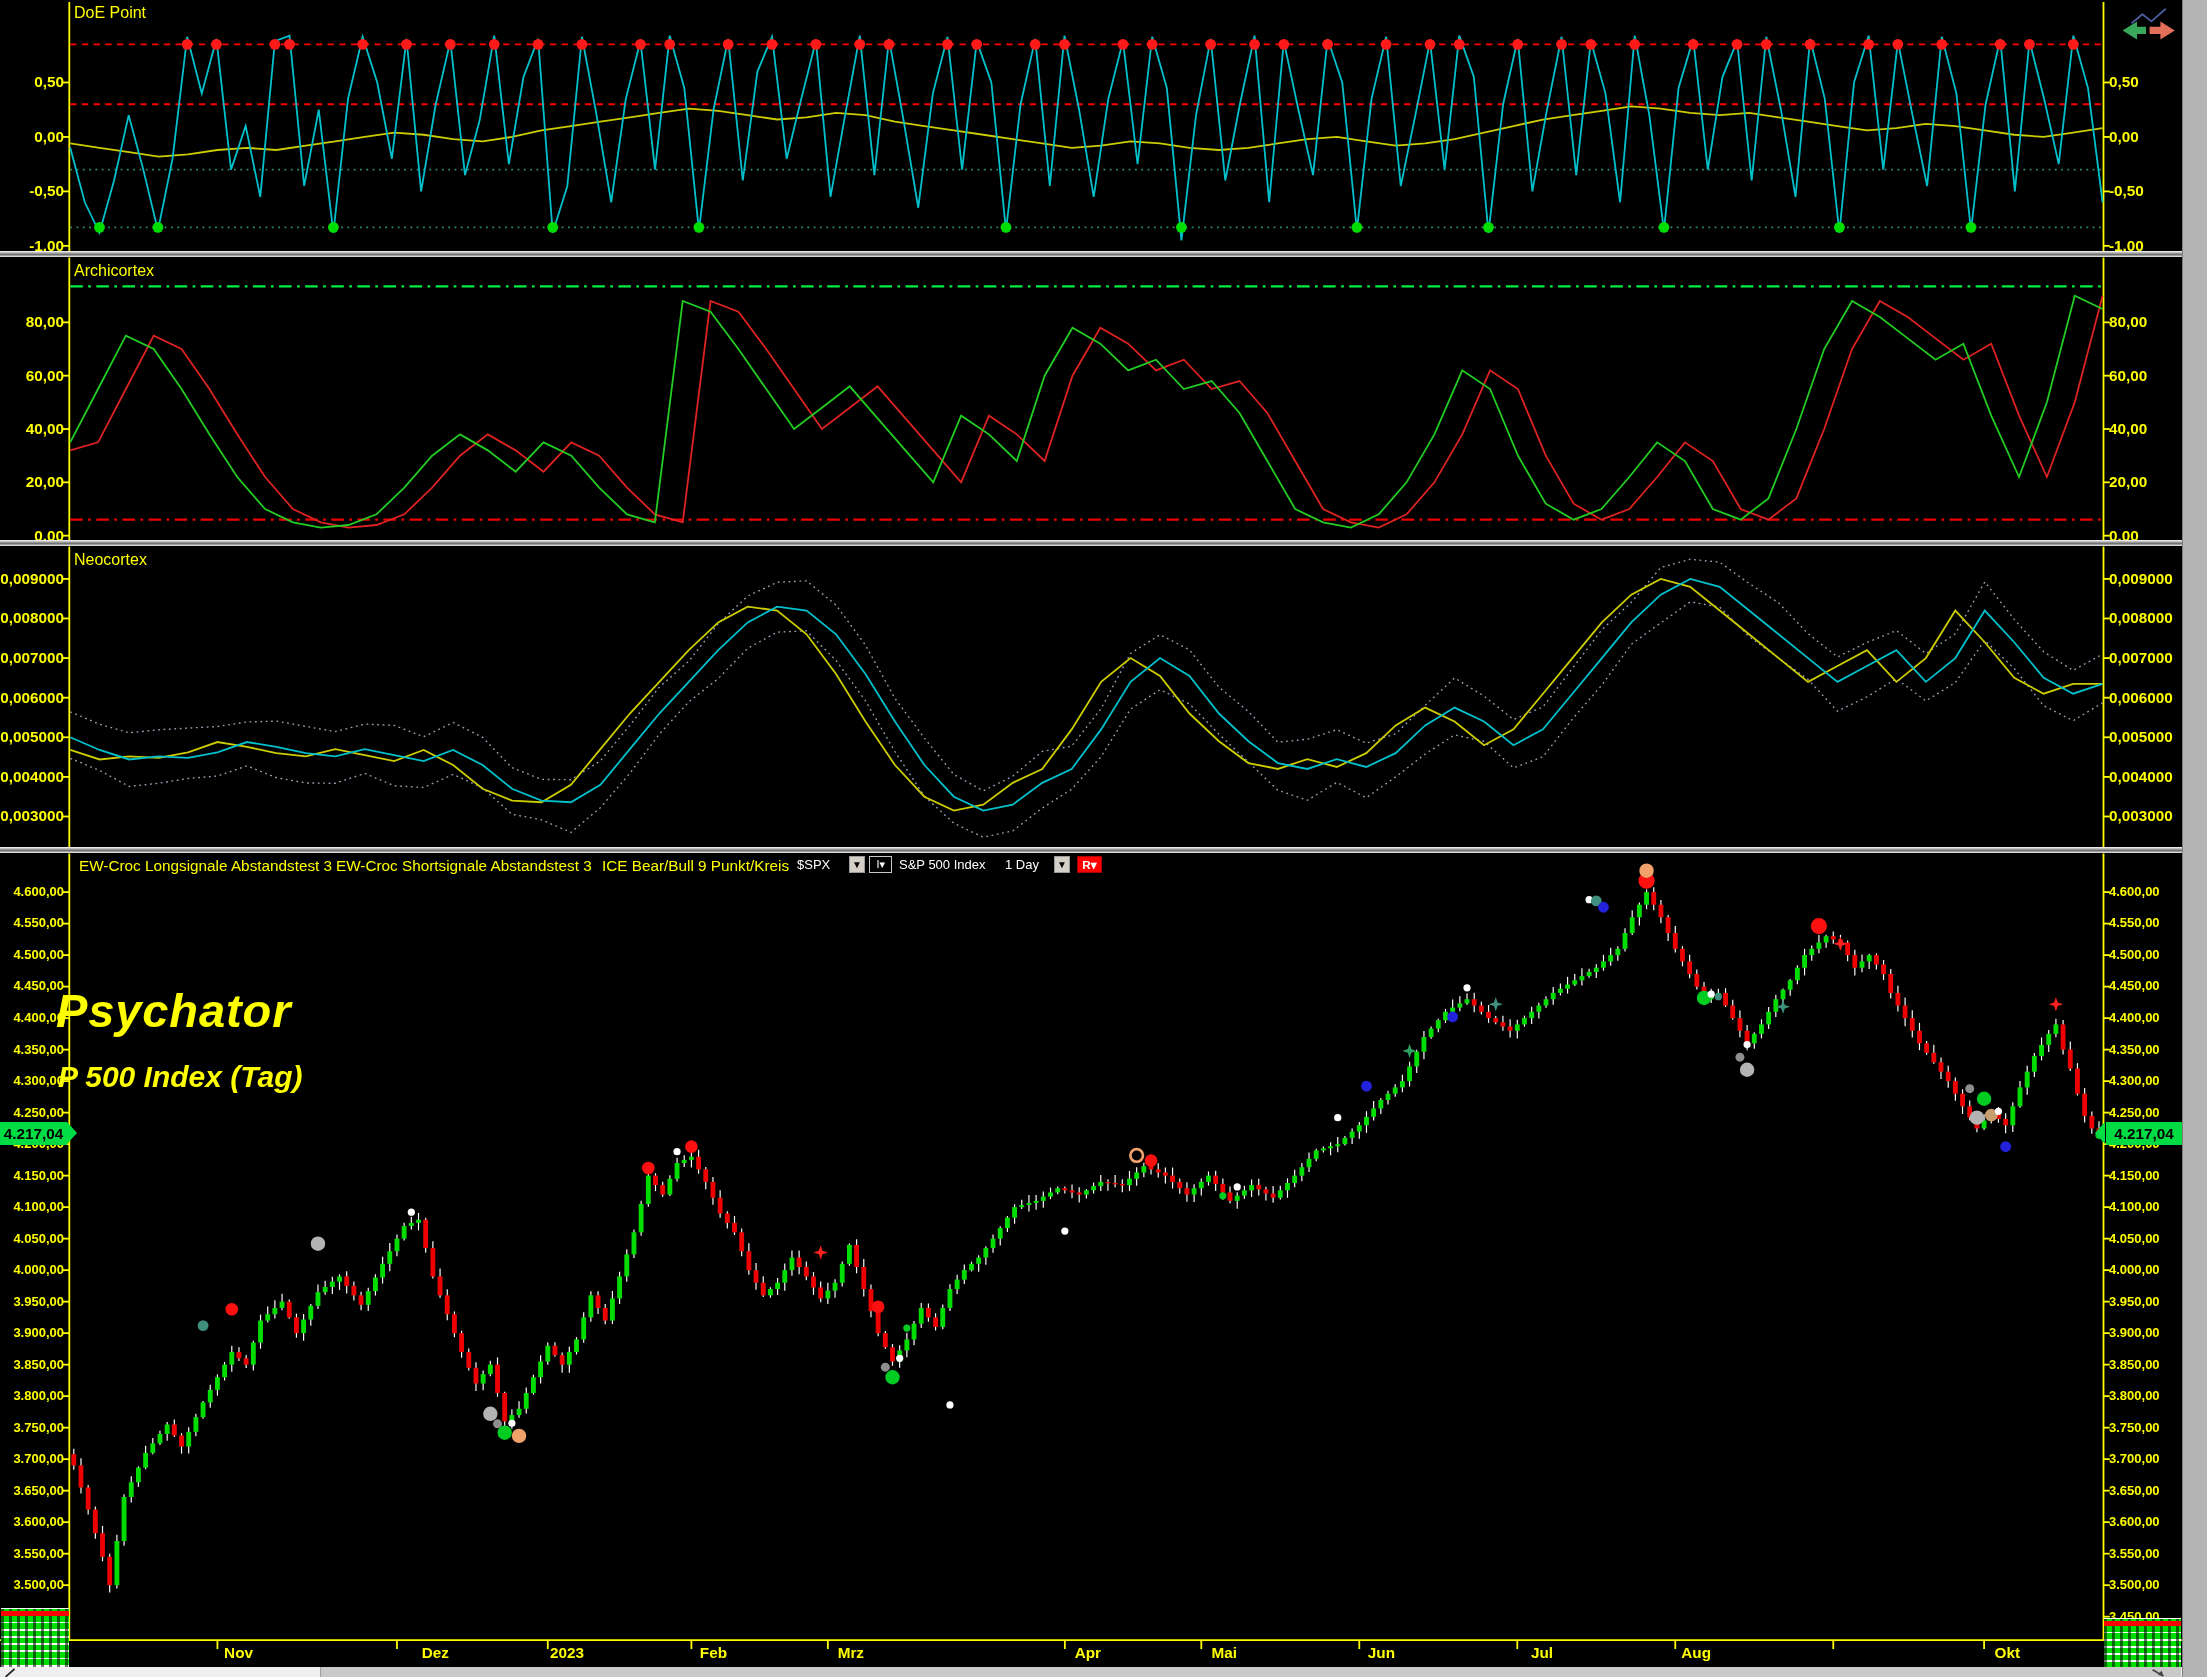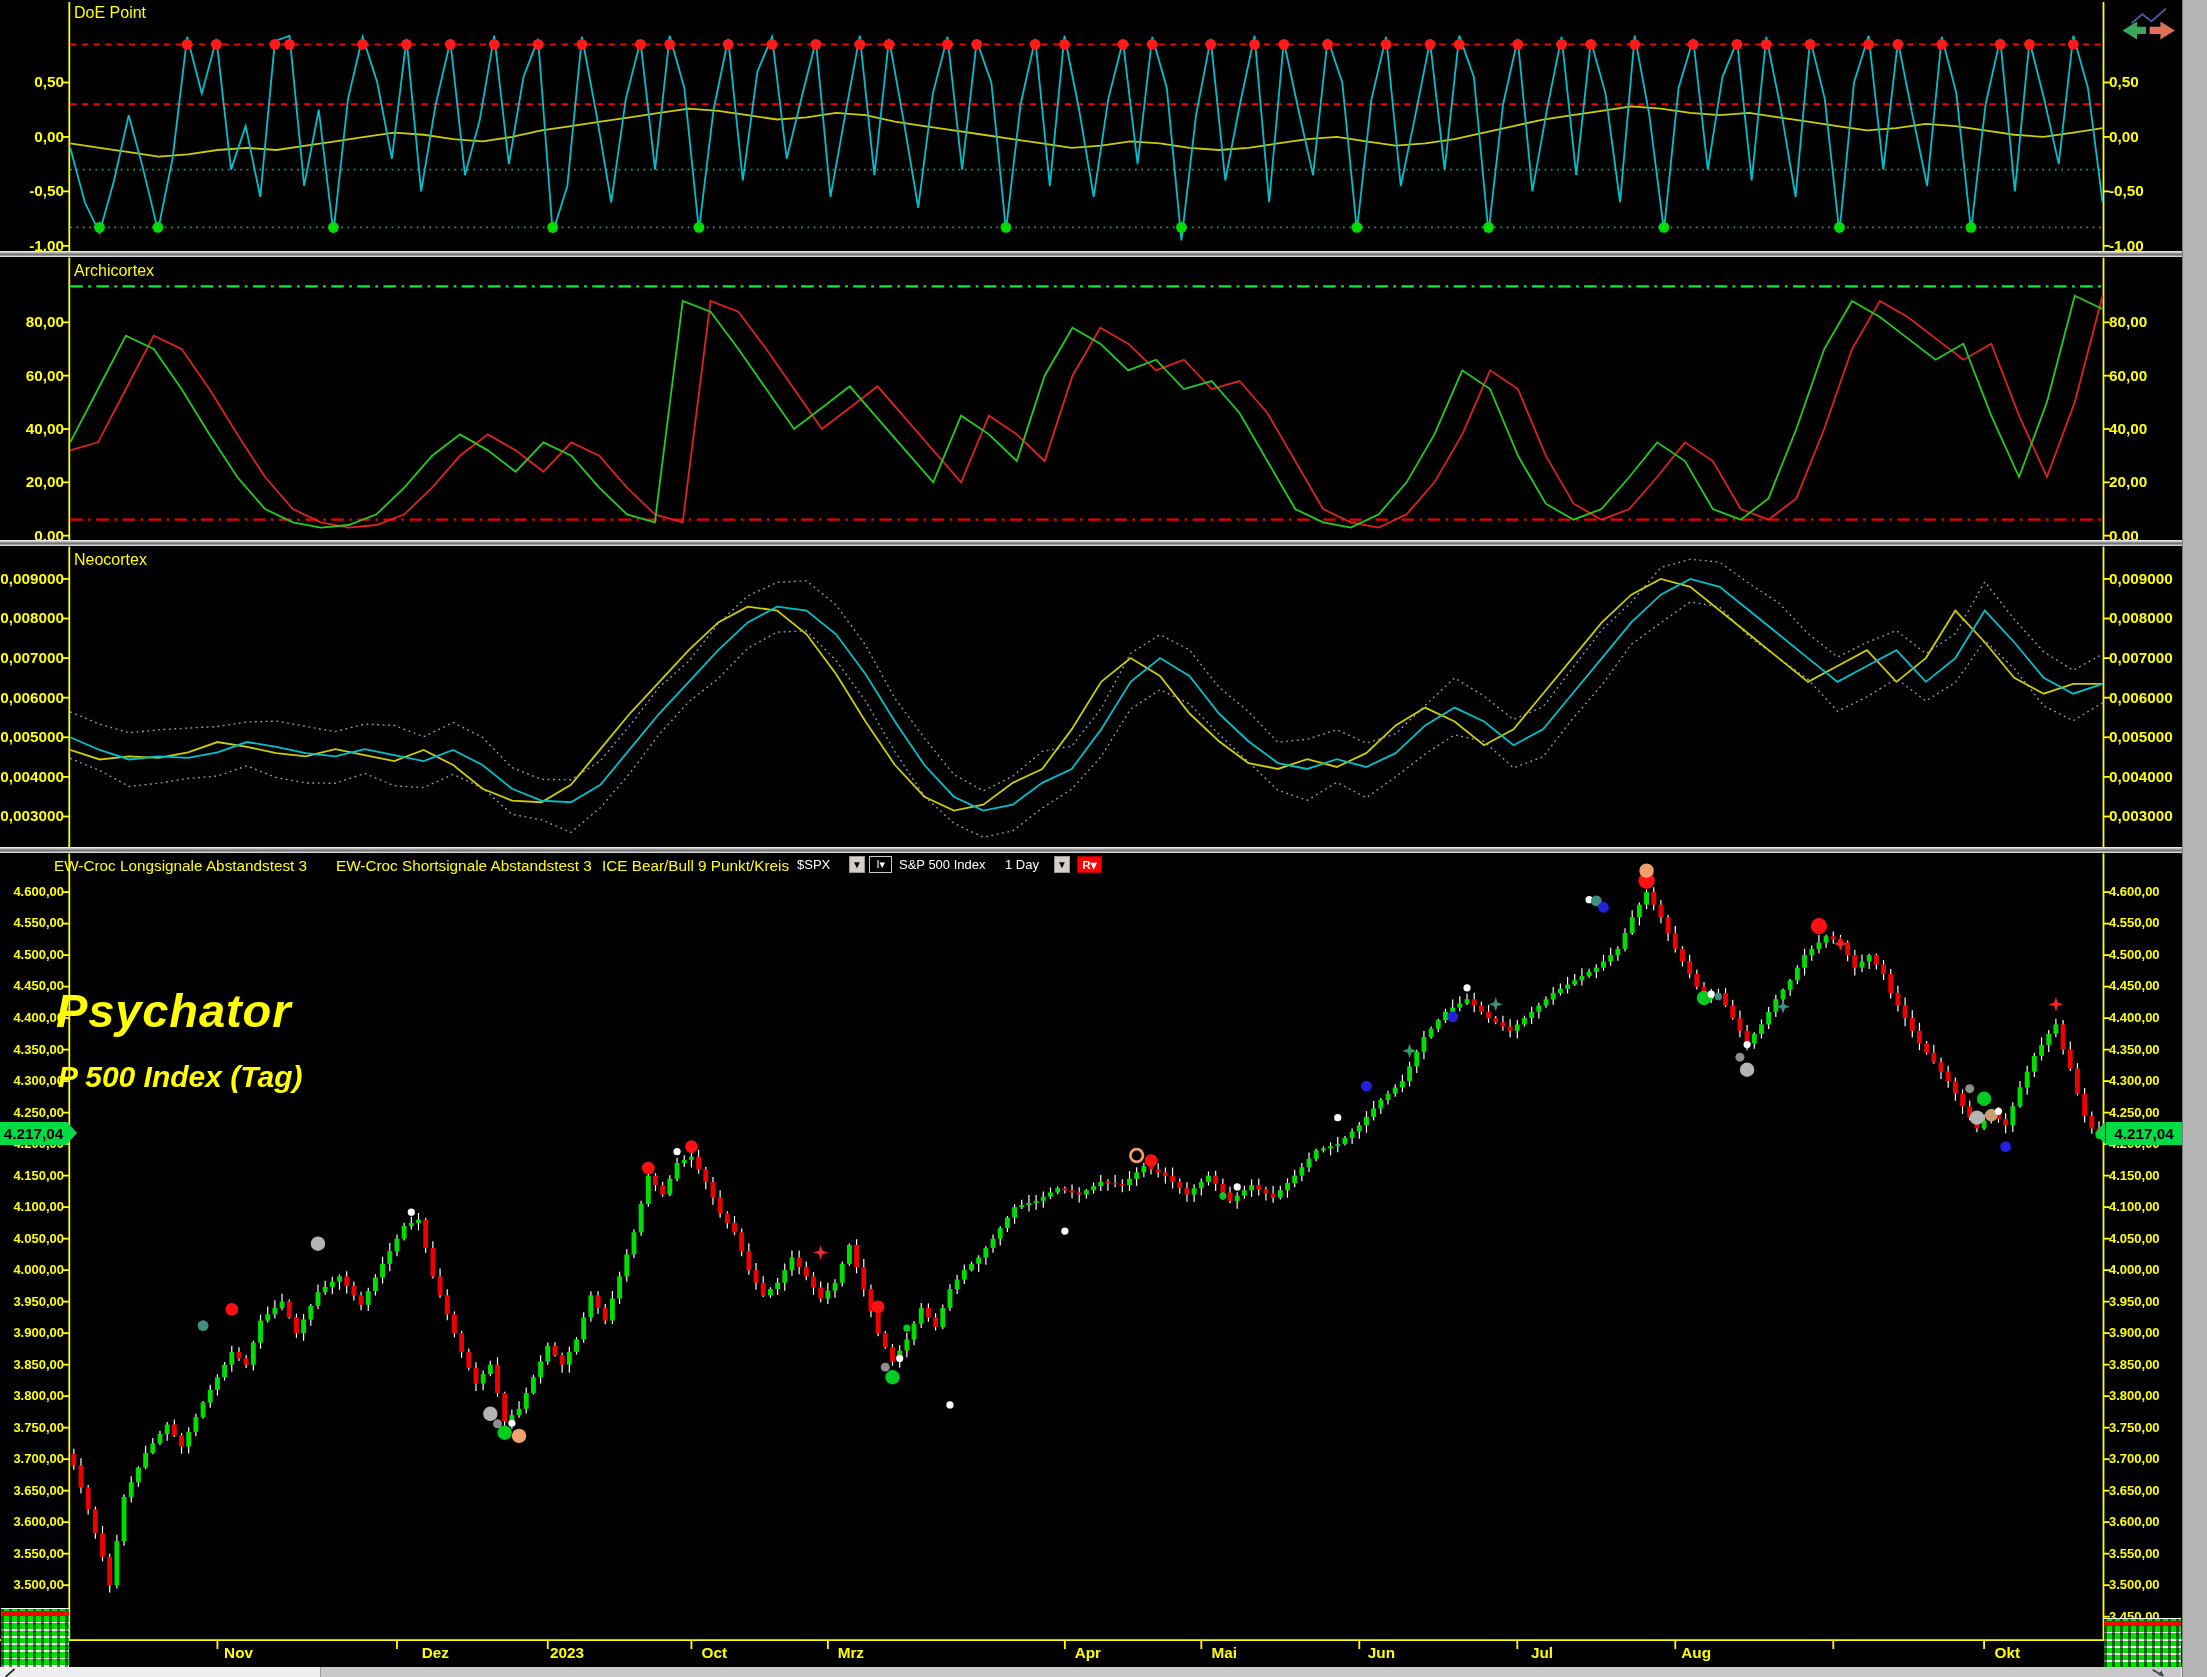--- a/index.html
+++ b/index.html
@@ -852,21 +852,21 @@
   <div class="divider" style="top:540px;"></div>
   <div class="divider" style="top:847px;"></div>
 
   <svg width="72" height="40" style="left:2110px;top:5.4px;z-index:11;" viewBox="0 0 80 44">
     <polyline points="24,20 36,10 46,18 62,4" fill="none" stroke="#4d5c9e" stroke-width="2"></polyline>
     <path d="M14,28 L30,18 L30,24 L40,24 L40,32 L30,32 L30,38 Z" fill="#3aa85a"></path>
     <path d="M72,28 L56,18 L56,24 L44,24 L44,32 L56,32 L56,38 Z" fill="#e0705a"></path>
   </svg>
 
   <div id="hdr">
-    <span class="hy" style="left:54px;text-align:right;">EW-Croc Longsignale Abstandstest 3</span>
+    <span class="hy" style="left:79px;text-align:right;">EW-Croc Longsignale Abstandstest 3</span>
     <span class="hy" style="left:336px;">EW-Croc Shortsignale Abstandstest 3</span>
     <span class="hy" style="left:602px;">ICE Bear/Bull 9 Punkt/Kreis</span>
     <span class="hw" style="left:797px;">$SPX</span>
     <span class="ddbtn" style="left:849px;">▼</span>
     <span class="ibtn" style="left:869px;">I▾</span>
     <span class="hw" style="left:899px;">S&amp;P 500 Index</span>
     <span class="hw" style="left:1005px;">1 Day</span>
     <span class="ddbtn" style="left:1054px;">▼</span>
     <span class="rbtn">R▾</span>
   </div>
@@ -974,21 +974,21 @@
     <div class="tick tickR sm" style="top:1513px;">3.600,00</div>
     <div class="tick tickL sm" style="top:1545px;">3.550,00</div>
     <div class="tick tickR sm" style="top:1545px;">3.550,00</div>
     <div class="tick tickL sm" style="top:1576px;">3.500,00</div>
     <div class="tick tickR sm" style="top:1576px;">3.500,00</div>
     <div class="tick tickL sm" style="top:1608px;">3.450,00</div>
     <div class="tick tickR sm" style="top:1608px;">3.450,00</div>
     <div class="mon" style="left:181px;">Nov</div>
     <div class="mon" style="left:377px;">Dez</div>
     <div class="mon" style="left:512px;">2023</div>
-    <div class="mon" style="left:655px;">Oct</div>
+    <div class="mon" style="left:655px;">Feb</div>
     <div class="mon" style="left:792px;">Mrz</div>
     <div class="mon" style="left:1029px;">Apr</div>
     <div class="mon" style="left:1165px;">Mai</div>
     <div class="mon" style="left:1323px;">Jun</div>
     <div class="mon" style="left:1481px;">Jul</div>
     <div class="mon" style="left:1639px;">Aug</div>
     <div class="mon" style="left:1797px;margin-top:19px;">Sep</div>
     <div class="mon" style="left:1948px;">Okt</div>
   </div>
 

